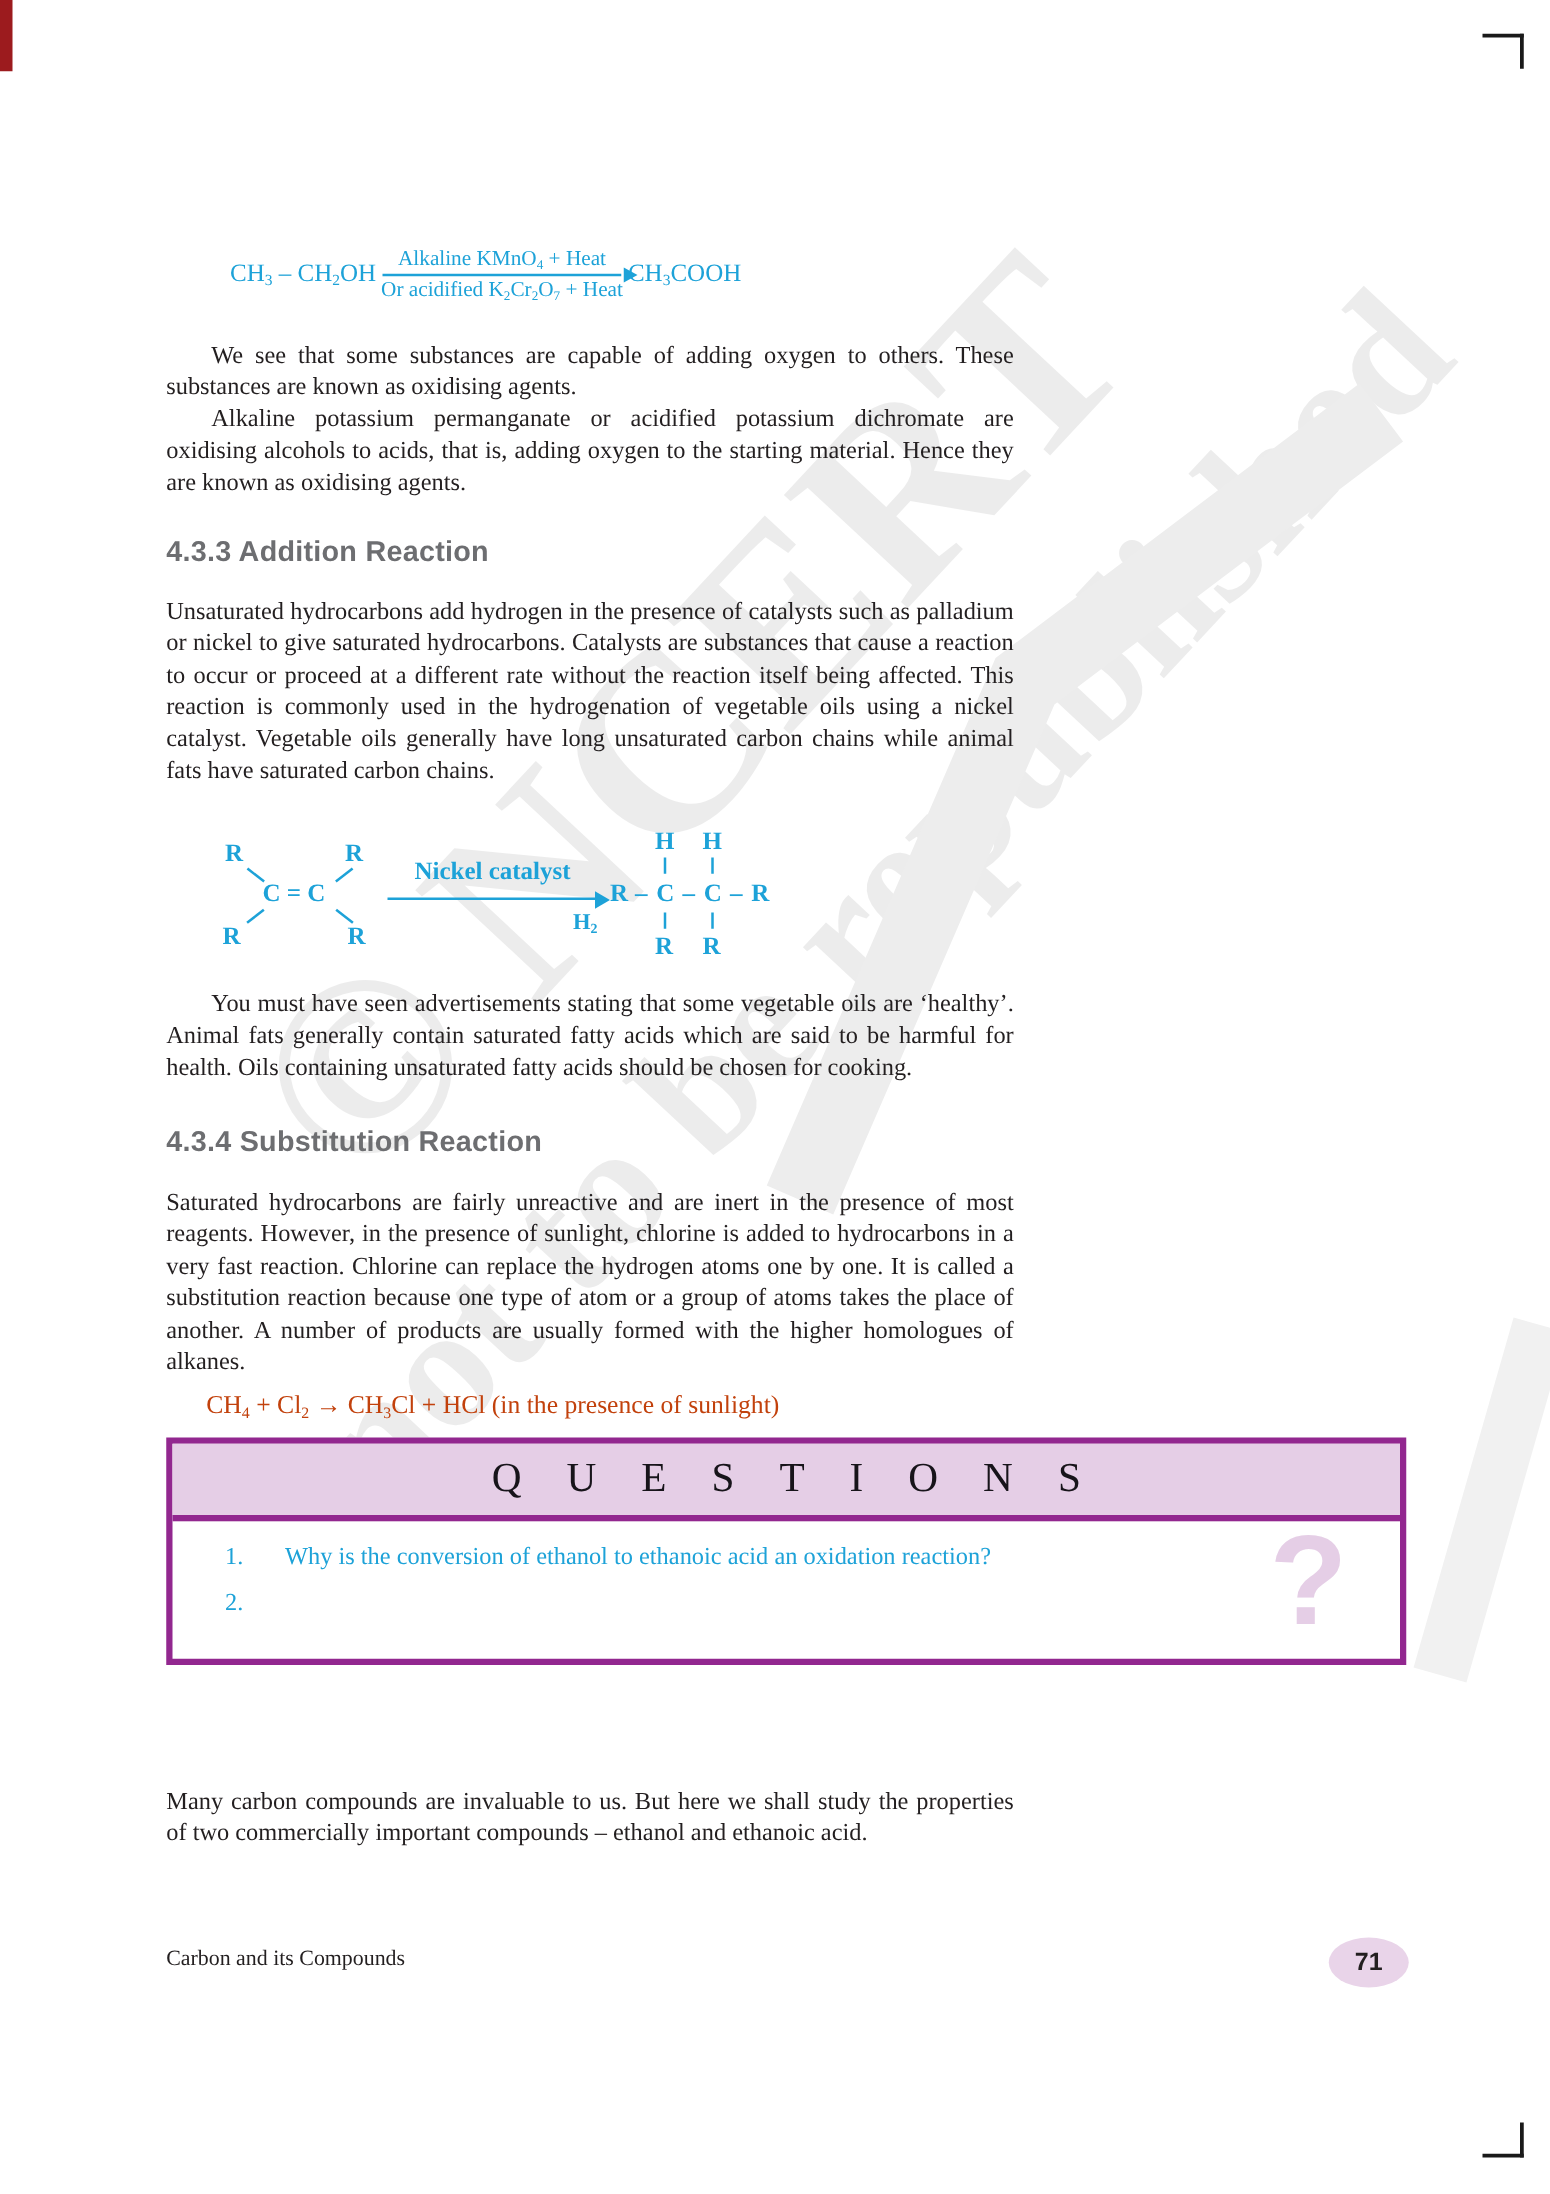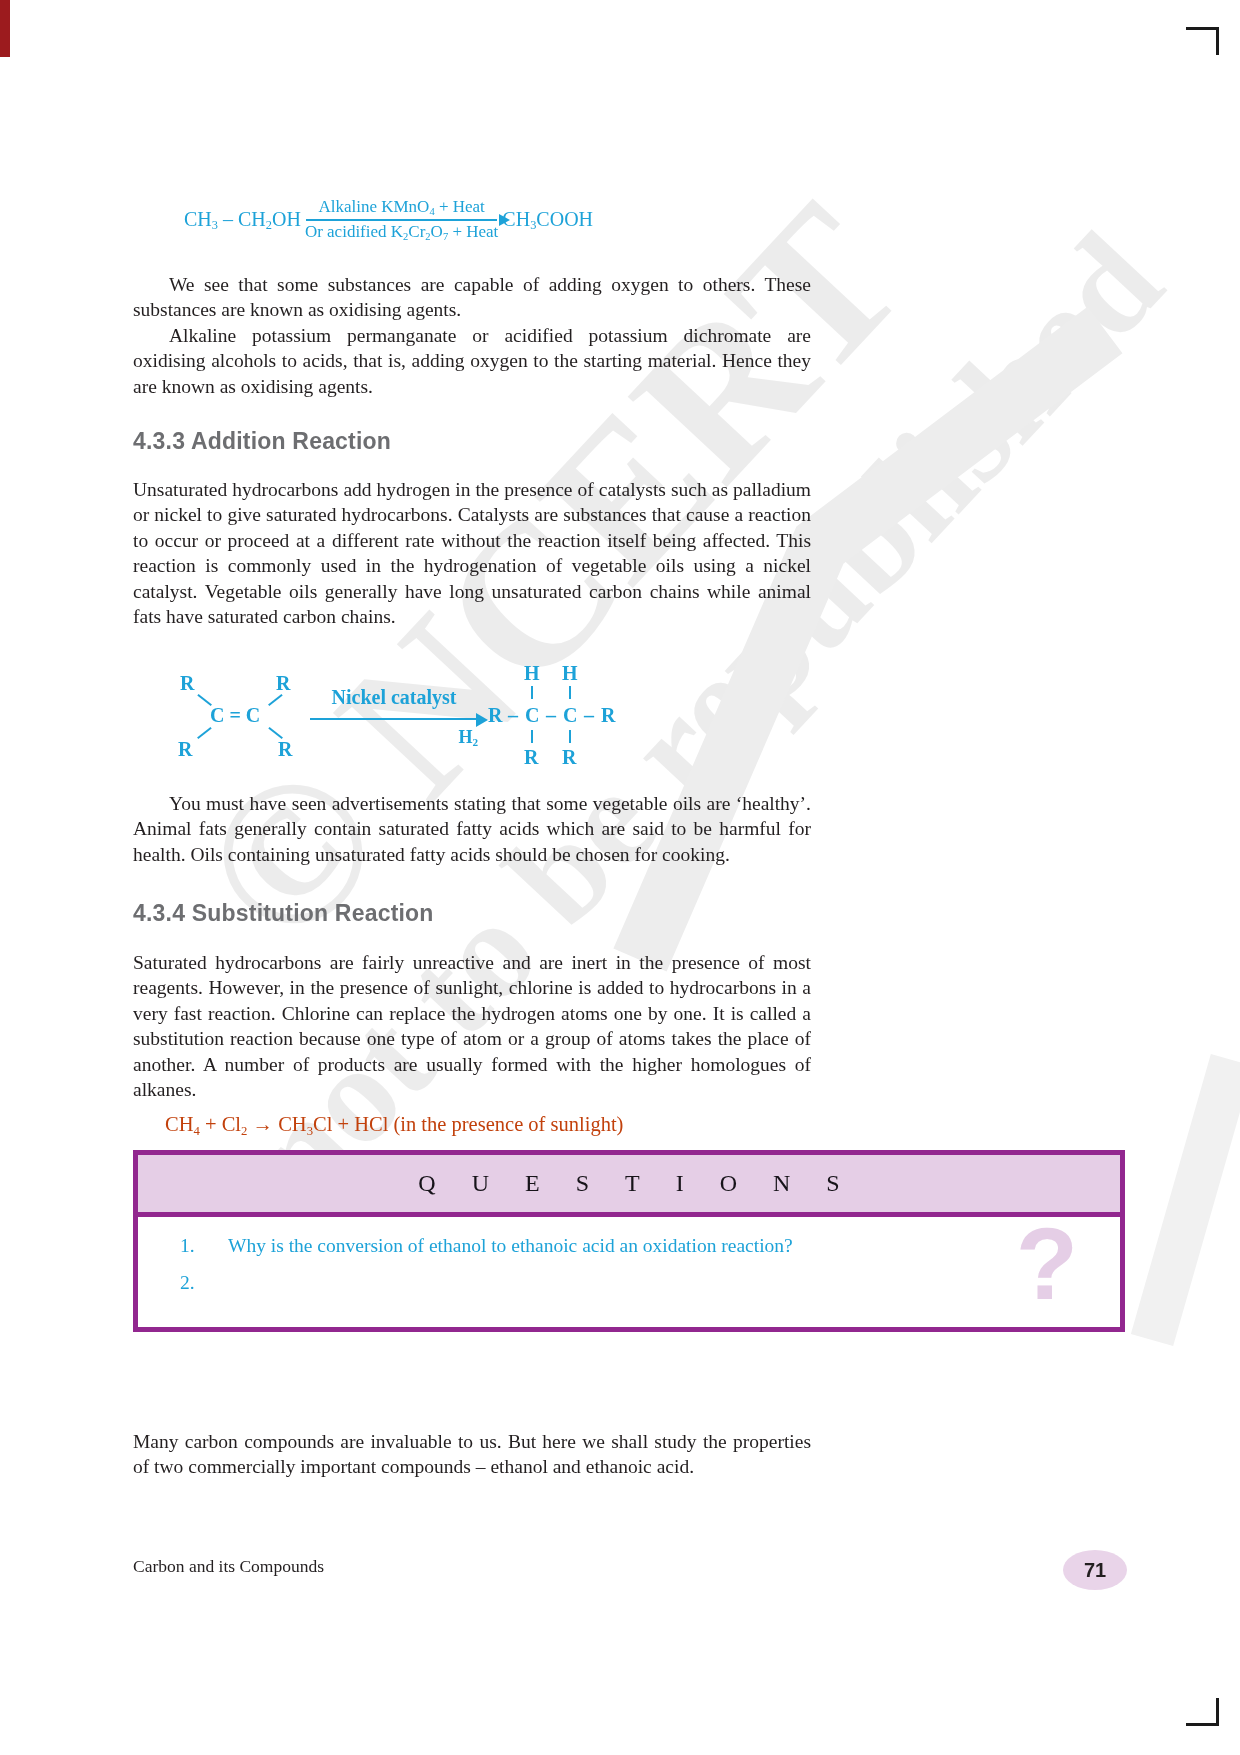--- a/index.html
+++ b/index.html
@@ -63,21 +63,21 @@
   .arrow-line{position:absolute;left:152px;top:58px;width:168px;height:2.4px;background:#1da2d8;}
   .arrow-head{position:absolute;left:318px;top:52.5px;width:0;height:0;
     border-left:12px solid #1da2d8;border-top:7px solid transparent;border-bottom:7px solid transparent;}
   .diagram .small{font-size:18px;}
   
   .eq2{position:absolute;left:165px;top:1113px;color:#c2410c;font-size:20.5px;}
   
   .qbox{position:absolute;left:133px;top:1150px;width:982px;border:5px solid #92278f;background:#ffffff;}
   .qbox-head{background:#e5cee6;border-bottom:5px solid #92278f;height:57px;
     display:flex;align-items:center;justify-content:center;}
-  .qbox-title{font-size:24px;letter-spacing:36px;padding-left:36px;color:#17141a;}
+  .qbox-title{font-size:33px;letter-spacing:36px;padding-left:36px;color:#17141a;}
   .qbox-body{position:relative;padding:16px 150px 18px 42px;min-height:76px;}
   .q-item{display:flex;color:#1da2d8;font-size:19.5px;line-height:25.5px;margin-bottom:11px;}
   .q-item:last-child{margin-bottom:0;}
   .q-num{width:48px;flex:none;}
   .q-text{width:682px;text-align:justify;}
   .big-qmark{position:absolute;right:42px;top:-8px;
     font-family:"Liberation Sans","DejaVu Sans",sans-serif;font-weight:bold;
     font-size:102px;color:#e5cee6;line-height:110px;}
   
   .footer-left{position:absolute;left:133px;top:1556px;font-size:17.5px;color:#231f20;}

